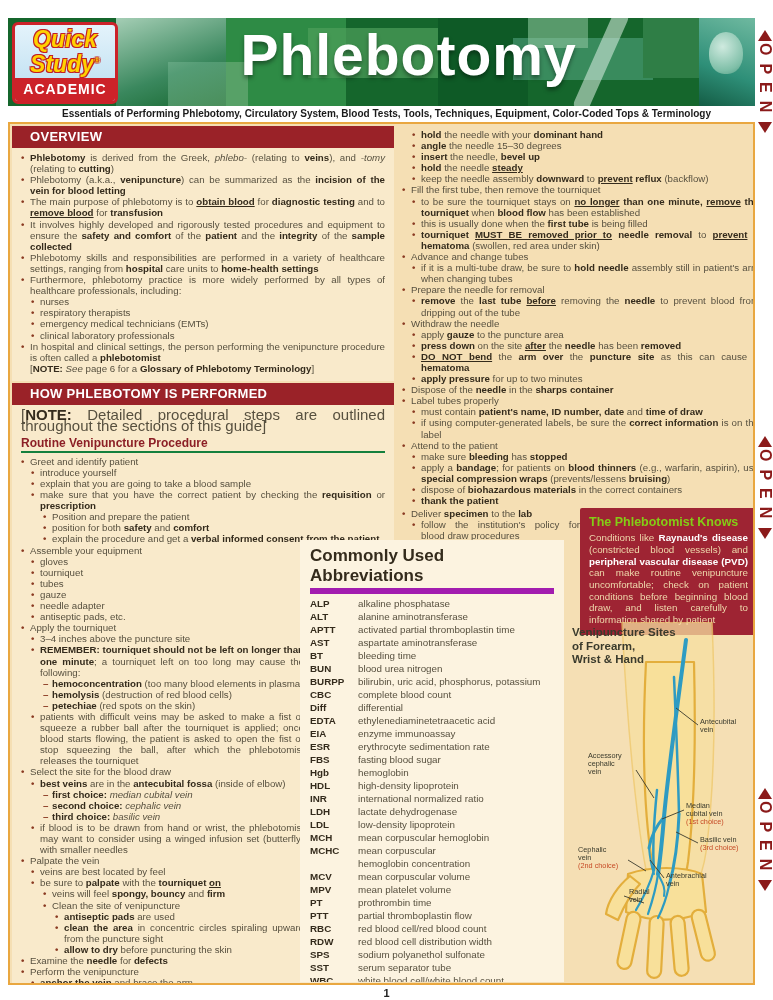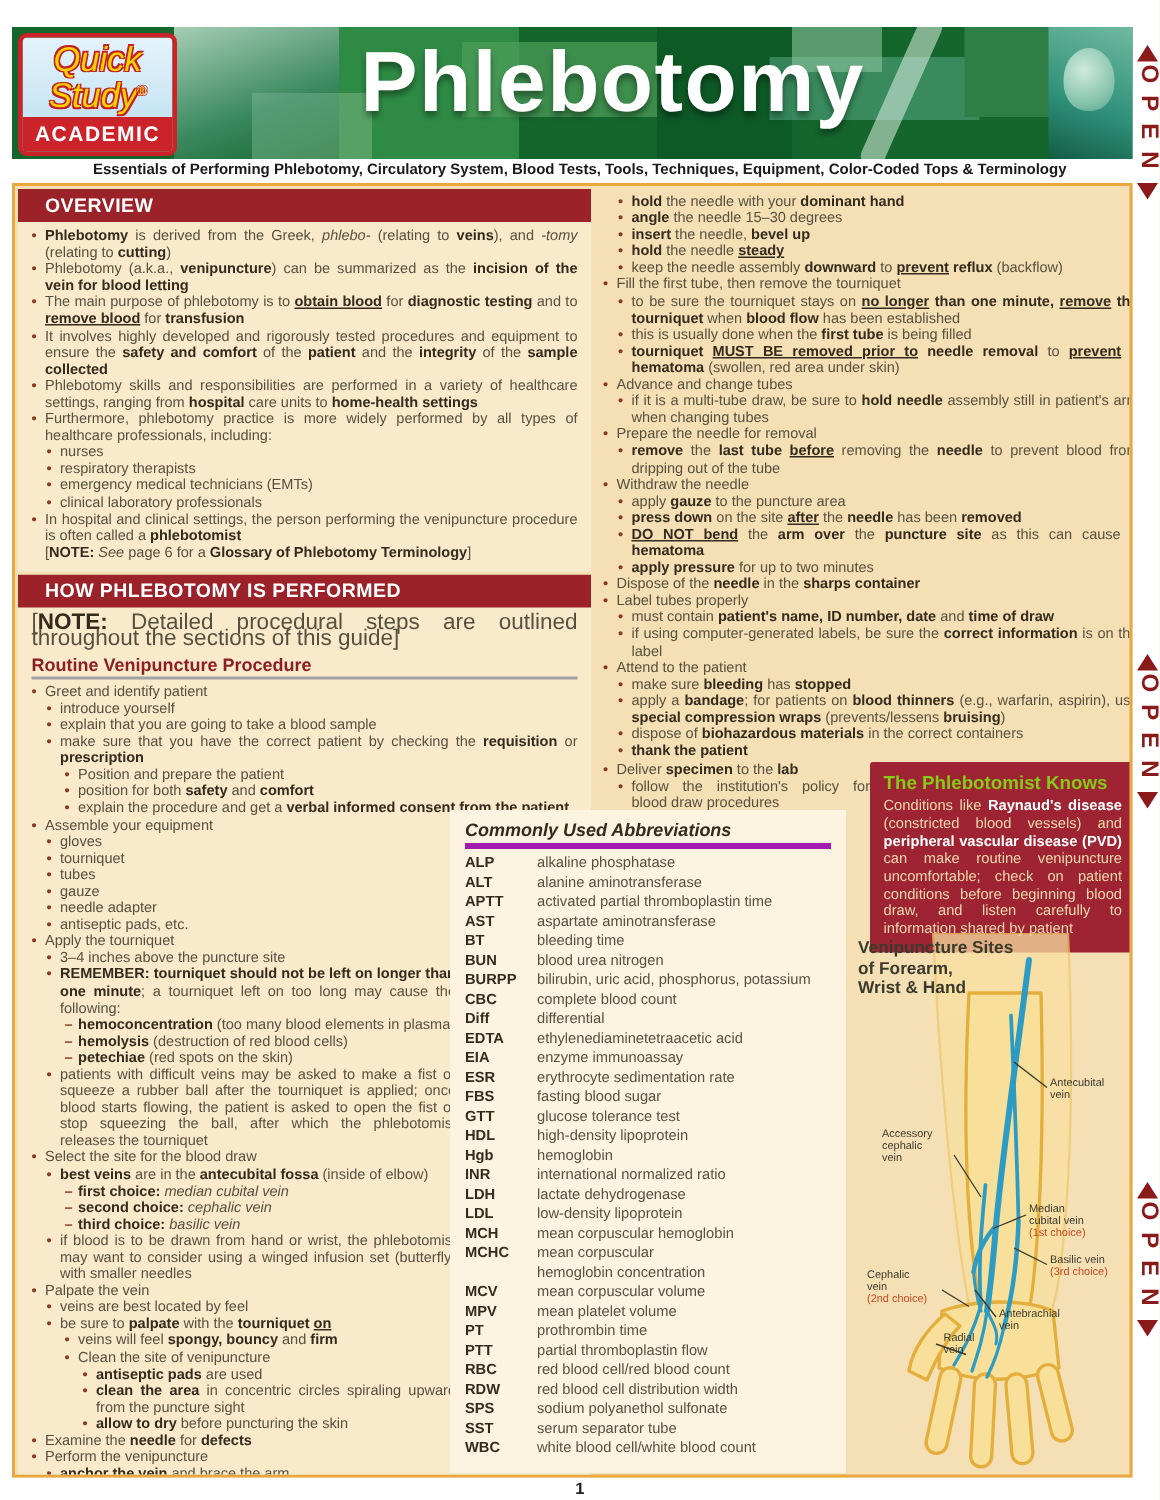--- a/index.html
+++ b/index.html
@@ -13,21 +13,21 @@
   .banner{position:absolute;left:8px;top:18px;width:747px;height:88px;background:#15662C;overflow:hidden;}
   .sq{position:absolute;}
   .banner-title{position:absolute;left:112px;right:58px;top:4px;text-align:center;font-size:57px;font-weight:bold;color:#fff;letter-spacing:1px;text-shadow:0 3px 4px rgba(0,0,0,.4);}
   .photo-right{position:absolute;right:0;top:0;width:56px;height:88px;background:linear-gradient(200deg,#6FB9A0,#2E8F78 60%,#145C44);}
   .photo-right .face{position:absolute;left:10px;top:14px;width:34px;height:42px;border-radius:50% 50% 45% 45%;background:radial-gradient(circle at 40% 35%,#CFEADF,#7FBFA8 70%,#4E9B82);}
   .photo-left{position:absolute;left:108px;top:0;width:110px;height:88px;background:linear-gradient(160deg,rgba(190,224,205,.85),rgba(95,169,143,.5) 60%,rgba(21,102,44,0));}
   .tube{position:absolute;left:585px;top:-12px;width:16px;height:110px;background:rgba(223,240,229,.55);transform:rotate(24deg);border-radius:8px;}
 
   
   .logo{position:absolute;left:12px;top:22px;width:106px;height:82px;background:linear-gradient(180deg,#E4F3FB,#B9DDF0);border:3px solid #CC2229;border-radius:6px;box-sizing:border-box;overflow:hidden;z-index:5;}
-  .logo-word{font-style:italic;font-weight:normal;font-size:23px;color:#FFD200;line-height:22px;text-align:center;
+  .logo-word{font-style:italic;font-weight:bold;font-size:23px;color:#FFD200;line-height:22px;text-align:center;
     text-shadow:-1px -1px 0 #C22026,1px -1px 0 #C22026,-1px 1px 0 #C22026,1px 1px 0 #C22026;}
   .logo-word:first-child{margin-top:3px;}
   .logo-reg{font-size:8px;vertical-align:super;}
   .logo-academic{position:absolute;bottom:0;left:0;right:0;background:#CC2229;color:#fff;font-weight:bold;font-size:14px;letter-spacing:1px;text-align:center;padding:3px 0 4px;}
 
   
   .subtitle{position:absolute;top:108px;left:0;width:100%;text-align:center;font-size:10px;font-weight:bold;color:#1a1a1a;}
 
   
   .content{position:absolute;left:8px;top:122px;width:747px;height:863px;background:#F5DFB4;border:2px solid #E9A740;box-sizing:border-box;overflow:hidden;}
@@ -38,36 +38,36 @@
 
   .pad{padding:4px 9px 0 9px;}
   .li{display:flex;font-size:9.7px;line-height:11.1px;color:#57503F;}
   .li .tx{flex:1;text-align:justify;}
   .li b, .note b, .abbr-row .ab{color:#342B1C;}
   .li u, .note u{text-underline-offset:1px;}
   .blt{flex:0 0 9px;width:9px;color:#8A3A22;font-weight:bold;}
   .l1{margin-left:10px;} .l2{margin-left:22px;} .l3{margin-left:34px;}
 
   .note{font-size:15px;line-height:11.4px;color:#57503F;padding:4px 9px 2px;text-align:justify;}
-  .sub-h{font-size:12px;font-weight:bold;color:#8C1F26;border-bottom:2px solid #a3a3a3;margin:2px 9px 3px 9px;padding-bottom:1px;}
+  .sub-h{font-size:12px;font-weight:bold;color:#8C1F26;border-bottom:2px solid #15803d;margin:2px 9px 3px 9px;padding-bottom:1px;}
   .how-wide{padding:0 9px;}
   .how-narrow{width:292px;padding:0 0 0 9px;box-sizing:border-box;}
 
   
   .right-col{position:absolute;left:392px;top:5px;width:357px;}
   .rc-row{display:flex;margin-top:2px;}
   .rc-narrow{width:178px;}
   .knows{width:177px;background:#9E2433;color:#EFD9AC;padding:7px 9px 9px;box-sizing:border-box;border-radius:2px;}
   .knows-title{color:#84cc16;font-weight:bold;font-size:12.5px;margin-bottom:3px;}
   .knows-body{font-size:9.8px;line-height:11.7px;text-align:justify;}
   .knows-body b{color:#fff;}
 
   
   .abbr-box{position:absolute;left:290px;top:416px;width:264px;height:442px;background:#FCF3E0;padding:6px 10px;box-sizing:border-box;overflow:hidden;}
-  .abbr-h{font-size:12px;font-weight:bold;color:#342B1C;border-bottom:4px solid #a21caf;padding-bottom:2px;margin-bottom:3px;font-style:italic;}
+  .abbr-h{font-size:17px;font-weight:bold;color:#342B1C;border-bottom:6px solid #a21caf;padding-bottom:2px;margin-bottom:3px;}
   .abbr-row{display:flex;font-size:9.8px;line-height:13px;color:#57503F;}
   .abbr-row .ab{flex:0 0 48px;font-weight:bold;}
   .abbr-row .def{flex:1;white-space:pre-line;}
 
   
   .diagram{position:absolute;left:552px;top:498px;width:197px;height:361px;}
   .dg-title{position:absolute;left:10px;top:4px;width:130px;font-size:11.5px;font-weight:bold;color:#3A3A2C;line-height:13.5px;white-space:pre-line;}
   .dlab{position:absolute;font-size:7.3px;line-height:8.2px;color:#3A3A2C;}
   .choice{color:#C64A26;}
   .arm-svg{position:absolute;left:0;top:0;}
@@ -507,30 +507,26 @@
           </div>
           <div class="abbr-row">
             <span class="ab">ESR</span>
             <span class="def">erythrocyte sedimentation rate</span>
           </div>
           <div class="abbr-row">
             <span class="ab">FBS</span>
             <span class="def">fasting blood sugar</span>
           </div>
           <div class="abbr-row">
-            <span class="ab">GTT</span>
-            <span class="def">glucose tolerance test</span>
+            <span class="ab">Hgb</span>
+            <span class="def">hemoglobin</span>
           </div>
           <div class="abbr-row">
             <span class="ab">HDL</span>
             <span class="def">high-density lipoprotein</span>
-          </div>
-          <div class="abbr-row">
-            <span class="ab">Hgb</span>
-            <span class="def">hemoglobin</span>
           </div>
           <div class="abbr-row">
             <span class="ab">INR</span>
             <span class="def">international normalized ratio</span>
           </div>
           <div class="abbr-row">
             <span class="ab">LDH</span>
             <span class="def">lactate dehydrogenase</span>
           </div>
           <div class="abbr-row">

